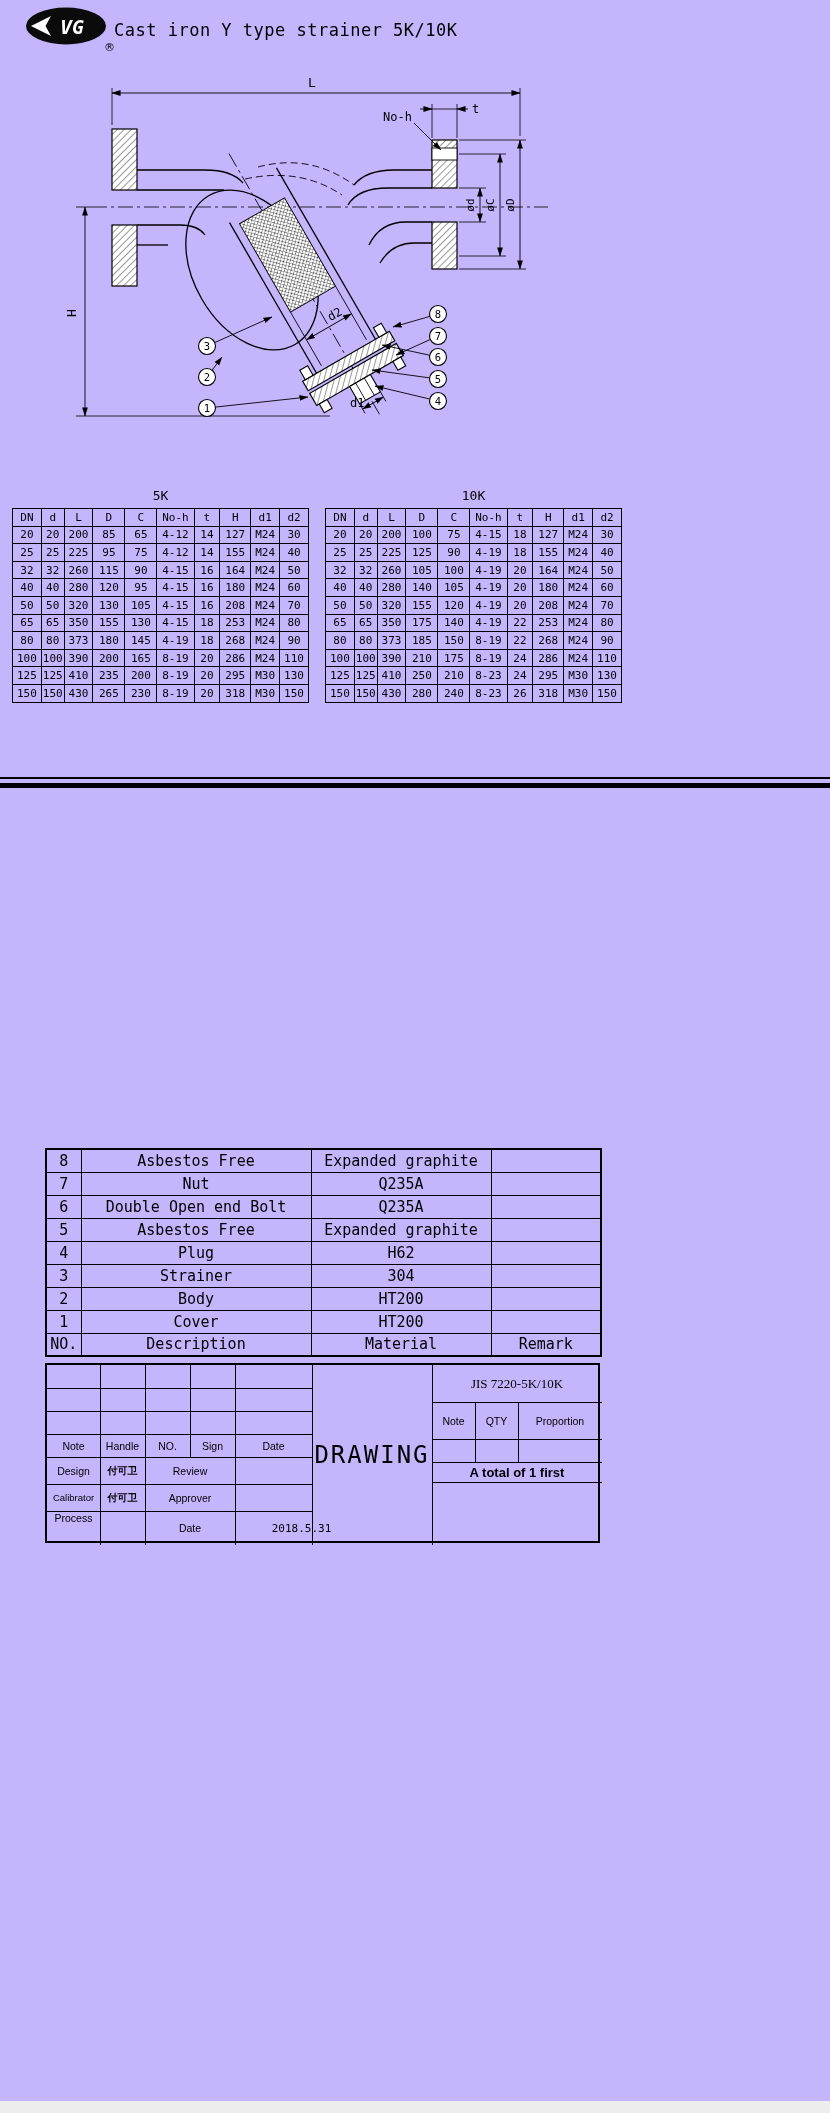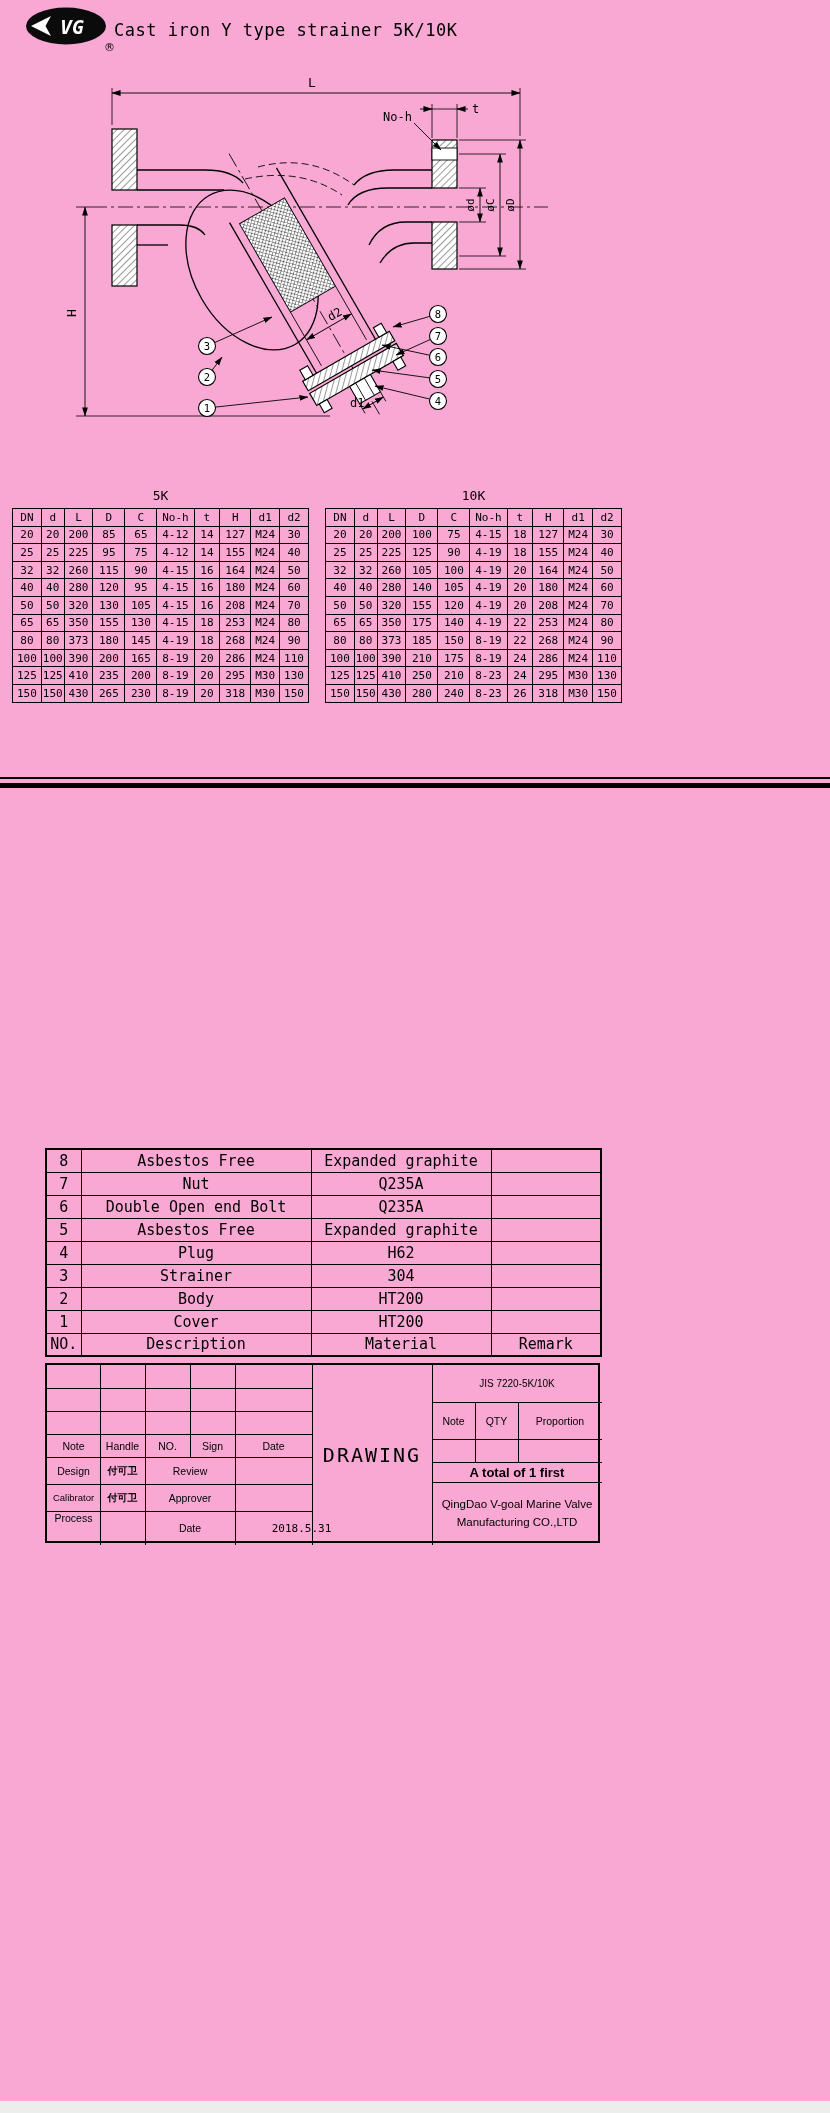--- a/index.html
+++ b/index.html
@@ -1,17 +1,17 @@
 <!DOCTYPE html>
 <html><head>
 <meta charset="utf-8">
 <style>
   * { margin:0; padding:0; box-sizing:border-box; }
   html,body { background:#fff; }
-  .page { position:relative; width:830px; height:2113px; background:#f9a8d4; overflow:hidden;
+  .page { position:relative; width:830px; height:2113px; background:#c4b5fd; overflow:hidden;
           font-family:"DejaVu Sans Mono",monospace; color:#000;padding-left:42px; }
   .abs { position:absolute; }
 
   
   .doc-title { font-size:17px; white-space:nowrap; letter-spacing:0.5px; }
 
   
   .dim-title { width:297px; text-align:center; font-size:13px; }
   table { border-collapse:collapse; }
   .dim-table { table-layout:fixed; width:297px; }
@@ -34,22 +34,22 @@
                     font-family:"DejaVu Sans Mono",monospace; height:23px; padding:0; overflow:hidden; }
 
   
   .tblock { border:2px solid #000; }
   .gl { position:absolute; background:#000; }
   .tcell { position:absolute; display:flex; align-items:center; justify-content:center;
            text-align:center; font-family:"Liberation Sans",sans-serif; font-size:10.5px; overflow:hidden; }
   .tcell.mono { font-family:"DejaVu Sans Mono",monospace;margin-left:28px; }
   .tcell.small { font-size:9.5px; }
   .tcell.sign { font-weight:bold; font-size:10px; }
-  .tcell.big { font-size:20px; letter-spacing:2px; font-family:"DejaVu Sans Mono",monospace;text-align:right; }
-  .tcell.docnum { font-size:10px; font-family:Liberation Sans, sans-serif; }
+  .tcell.big { font-size:24px; letter-spacing:2px; font-family:"DejaVu Sans Mono",monospace;text-align:right; }
+  .tcell.docnum { font-size:13px; font-family:Liberation Serif, serif; }
   .tcell.total { font-size:13px; font-weight:bold; }
   .tcell.company { flex-direction:column; font-size:11.5px; line-height:1.55; }
 
   
   .ol   { fill:none; stroke:#000; stroke-width:1.3; }
   .ol2  { fill:#fff; stroke:#000; stroke-width:1.1; }
   .thin { fill:none; stroke:#000; stroke-width:0.8; }
   .cl   { fill:none; stroke:#000; stroke-width:0.8; stroke-dasharray:15 4 3 4; }
   .hid  { fill:none; stroke:#000; stroke-width:0.9; stroke-dasharray:7 4; }
   .hatched { fill:url(#hatch); stroke:#000; stroke-width:1.2; }
@@ -627,20 +627,16 @@
     <div class="tcell" style="left:98px;top:146px;width:90px;height:34px">Date</div>
     <div class="tcell mono" style="left:188px;top:146px;width:77px;height:34px;font-size:11px">2018.5.31</div>
 
     <div class="tcell big" style="left:265px;top:0;width:120px;height:180px">DRAWING</div>
 
     <div class="tcell docnum" style="left:385px;top:0;width:170px;height:37px">JIS 7220-5K/10K</div>
     <div class="tcell" style="left:385px;top:37px;width:43px;height:37px">Note</div>
     <div class="tcell" style="left:428px;top:37px;width:43px;height:37px">QTY</div>
     <div class="tcell" style="left:471px;top:37px;width:84px;height:37px">Proportion</div>
     <div class="tcell total" style="left:385px;top:97px;width:170px;height:20px">A total of 1 first</div>
-    <div class="tcell company" style="left:385px;top:117px;width:170px;height:63px">
-      <span>QingDao V-goal Marine Valve</span>
-      <span>Manufacturing CO.,LTD</span>
-    </div>
   </div>
 
   <div class="abs" style="left:0;top:2101px;width:830px;height:12px;background:#ededed"></div>
 </div>
 
 </body></html>

